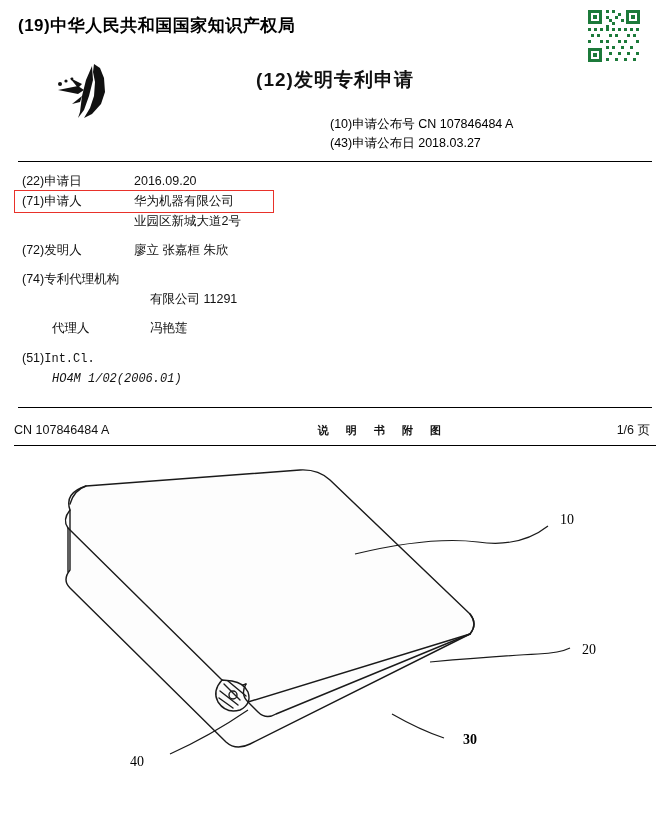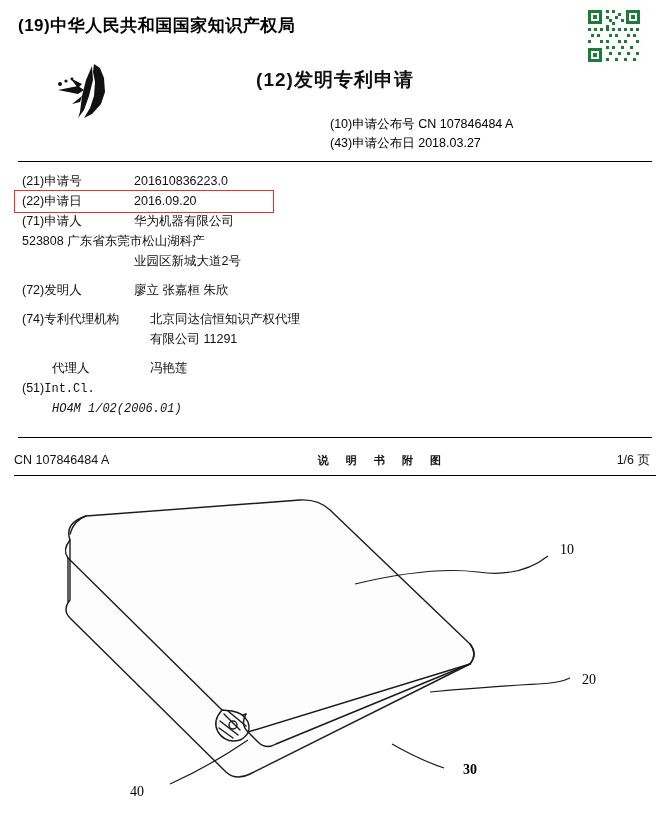--- a/index.html
+++ b/index.html
@@ -259,64 +259,58 @@
   <div class="pub-block">
     <div><span>(10)申请公布号</span>&nbsp;<span>CN 107846484 A</span></div>
     <div><span>(43)申请公布日</span>&nbsp;<span>2018.03.27</span></div>
   </div>
 
   <hr class="rule">
 
   <div class="biblio">
     <div class="highlight-box"></div>
 
-    <div class="bline">
-      <span class="code">(21)申请号</span>
-      <span class="val">201610836223.0</span>
-    </div>
 
     <div class="bline">
       <span class="code">(22)申请日</span>
       <span class="val">2016.09.20</span>
     </div>
 
     <div class="bline">
       <span class="code">(71)申请人</span>
       <span class="val">华为机器有限公司</span>
     </div>
 
     <div class="bline">
-      <span class="val">523808  广东省东莞市松山湖科产</span>
     </div>
     <div class="bline">
       <span class="code-ind"></span>
       <span class="val">业园区新城大道2号</span>
     </div>
 
     <div class="bline" style="margin-top:9px">
       <span class="code">(72)发明人</span>
       <span class="val">廖立   张嘉桓   朱欣</span>
     </div>
 
     <div class="bline" style="margin-top:9px">
       <span class="code" style="width:128px;flex:0 0 128px">(74)专利代理机构</span>
-      <span class="val">北京同达信恒知识产权代理</span>
     </div>
     <div class="bline">
       <span class="code" style="width:128px;flex:0 0 128px"></span>
       <span class="val">有限公司 11291</span>
     </div>
 
     <div class="bline" style="margin-top:9px">
       <span class="code-ind" style="width:128px;flex:0 0 128px;padding-left:30px">代理人</span>
       <span class="val">冯艳莲</span>
     </div>
   </div>
 
-  <div class="intcl" style="">
+  <div class="intcl" style="margin-top:10px">
     <div><span>(51)</span><span class="mono">Int.Cl.</span></div>
     <div class="intcl-line2"><span>HO4M 1/02</span><span>(2006.01)</span></div>
   </div>
 
   <hr class="rule-bottom">
 
   <div class="sheet-head">
     <span class="sheet-left">CN 107846484 A</span>
     <span class="sheet-title">说 明 书 附 图</span>
     <span class="sheet-right">1/6 页</span>

